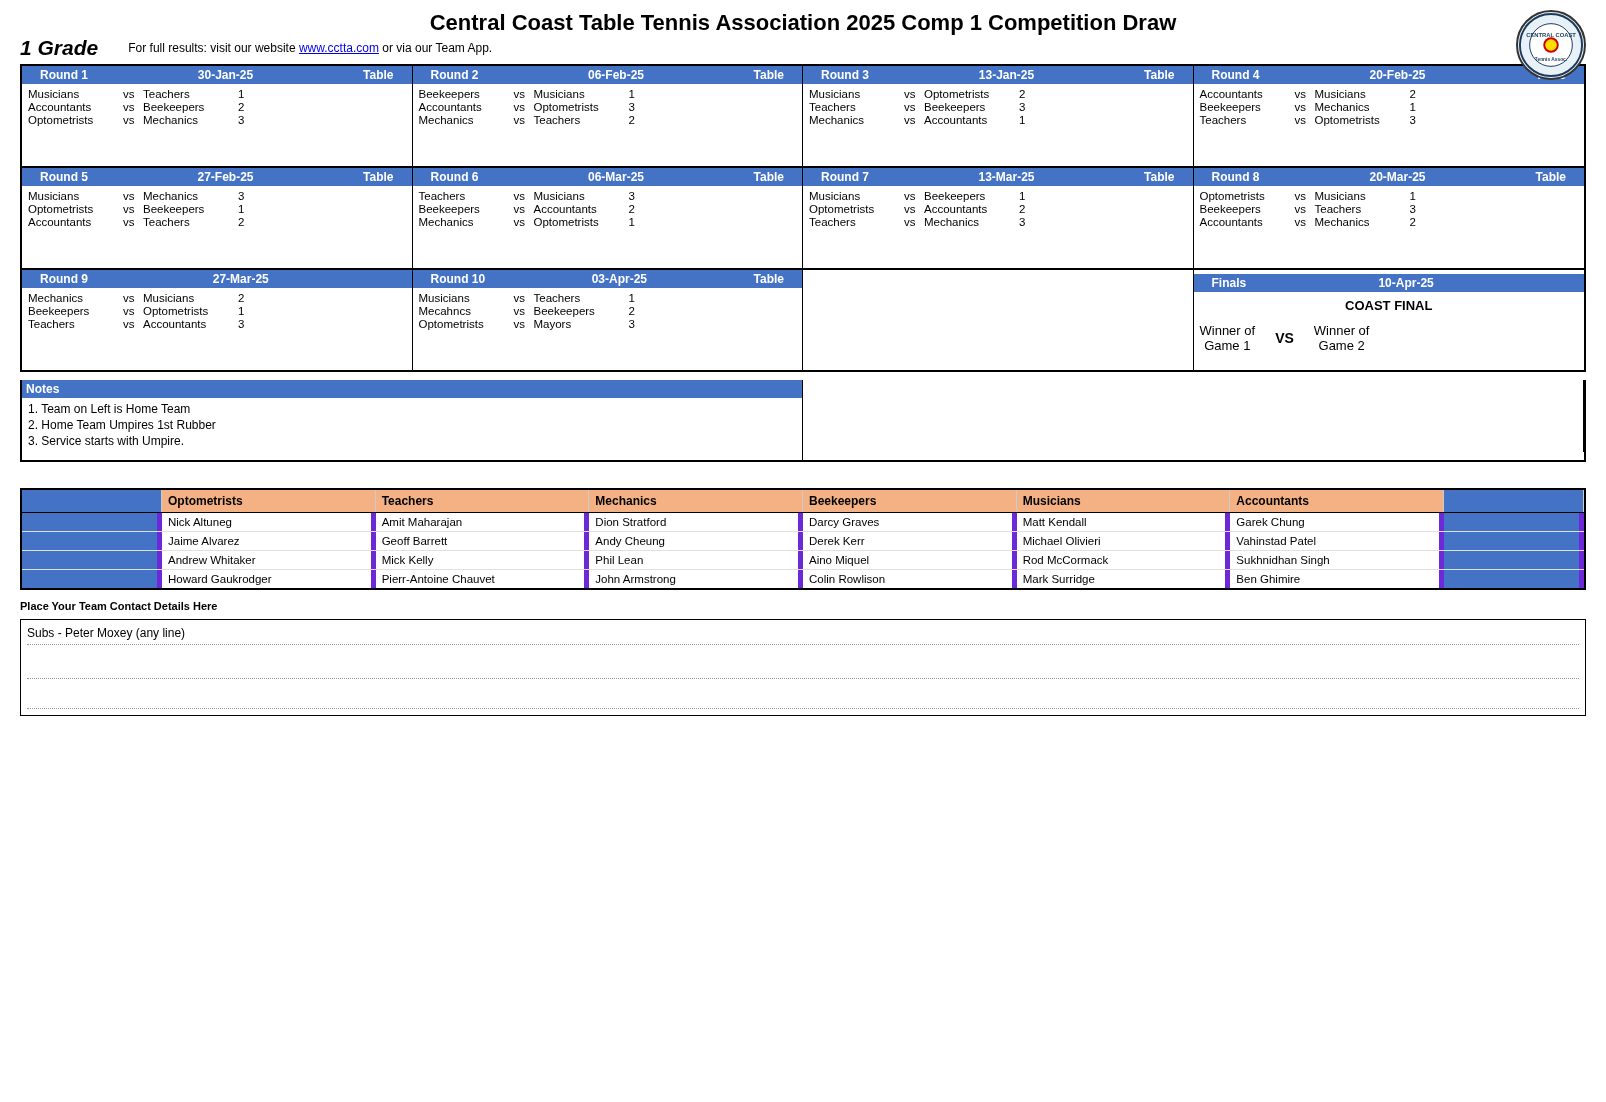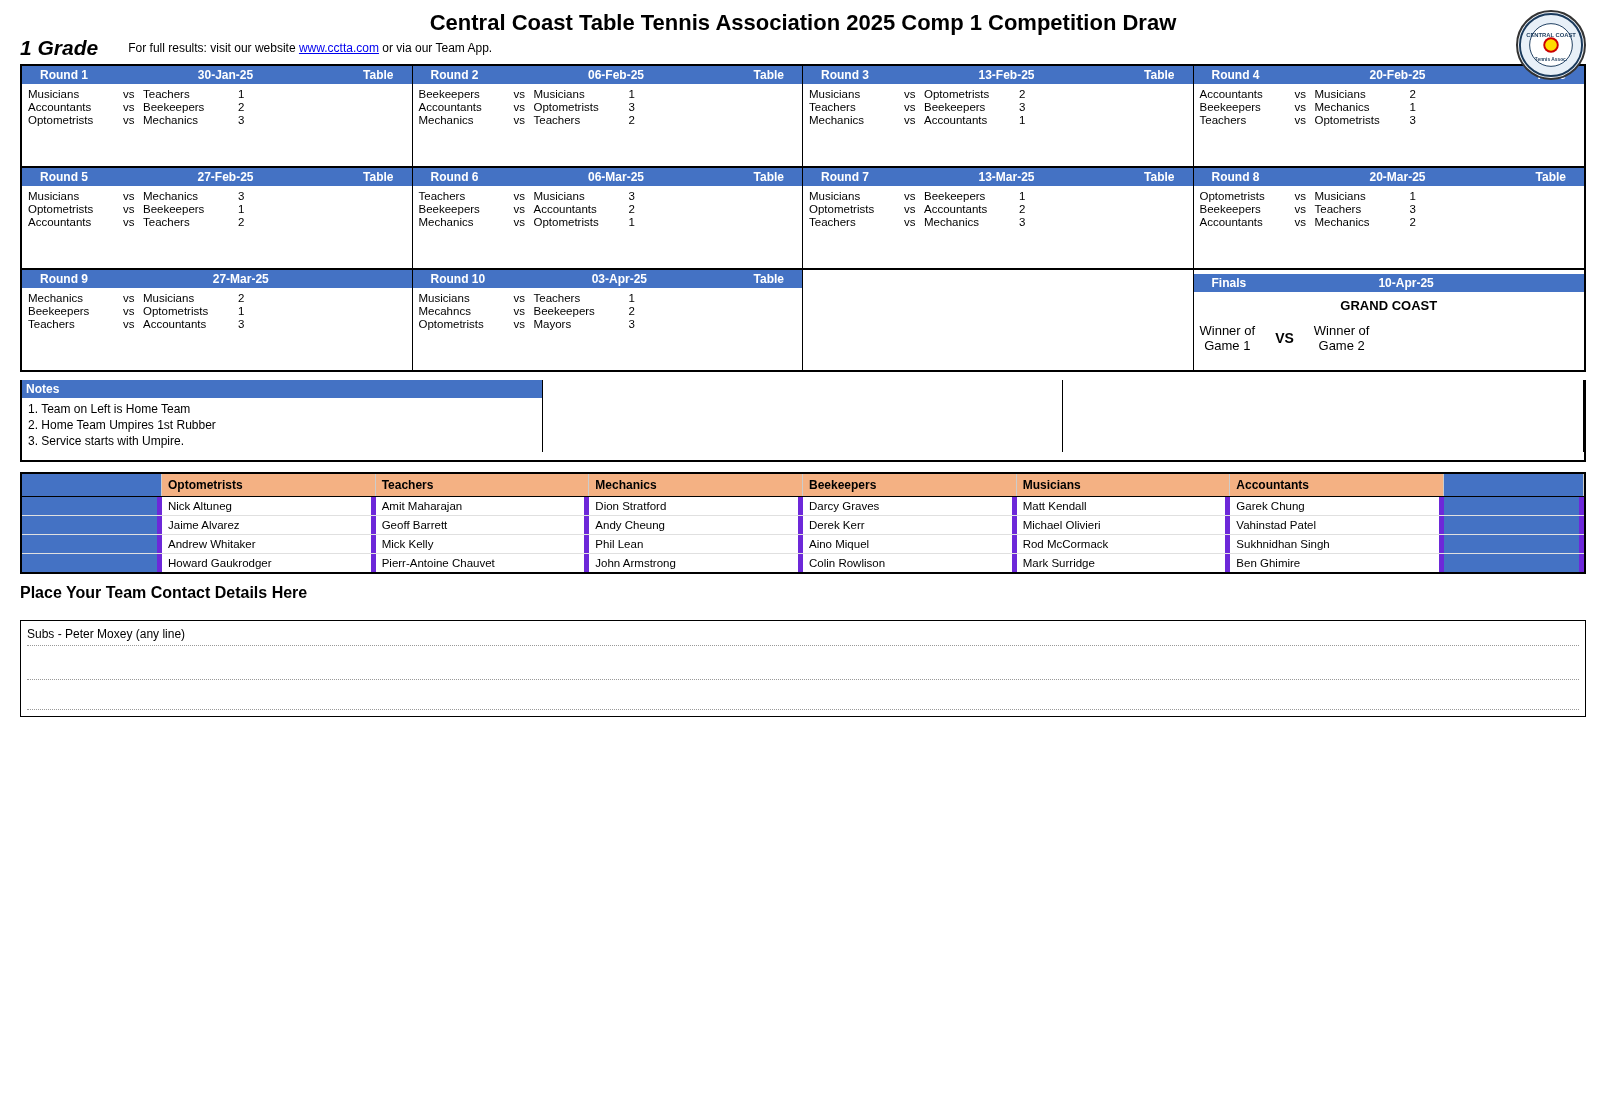--- a/index.html
+++ b/index.html
@@ -93,24 +93,24 @@
     .match-row {
       display: grid;
       grid-template-columns: 95px 20px 95px 16px;
       align-items: center;
       font-size: 11.5px;
       margin-bottom: 1px;
     }
     
     .notes-section {
       display: grid;
-      grid-template-columns: 1fr 1fr 1fr;
+      grid-template-columns: 1fr 1fr;
       border: 2px solid #000;
       border-top: none;
-      margin-bottom: 10px;
+      margin-bottom: 26px;
     }
     .notes-cell {
       border-right: 1px solid #000;
       padding: 4px 6px;
     }
     .notes-cell:last-child { border-right: none; }
     .notes-header {
       background: #4472C4;
       color: white;
       font-weight: bold;
@@ -152,22 +152,22 @@
     }
     .roster-data-cell:first-child, .roster-data-cell:last-child {
       background: #4472C4;
     }
     
     .contact-section {
       margin-bottom: 10px;
     }
     .contact-title {
       font-weight: bold;
-      font-size: 16px;
-      margin-bottom: 18px;
+      font-size: 11px;
+      margin-bottom: 7px;
     }
     .contact-box {
       border: 1px solid #000;
       min-height: 90px;
       padding: 6px;
     }
     .contact-dotted {
       border-bottom: 1px dotted #999;
       margin-bottom: 4px;
       padding-bottom: 4px;
@@ -266,21 +266,21 @@
     <div class="match-row">
       <span>Mechanics</span>
       <span>vs</span>
       <span>Teachers</span>
       <span>2</span>
     </div>
   </div>
   <div class="round-cell">
     <div class="round-header">
       <span>Round 3</span>
-      <span>13-Feb-25</span>
+      <span>13-Jan-25</span>
       <span>Table</span>
     </div>
     <div class="match-row">
       <span>Musicians</span>
       <span>vs</span>
       <span>Optometrists</span>
       <span>2</span>
     </div>
     <div class="match-row">
       <span>Teachers</span>
@@ -477,21 +477,21 @@
     </div>
   </div>
   <div class="round-cell" style="border-right:1px solid #000;">
   </div>
   <div class="round-cell finals-cell">
     <div class="round-header">
       <span>Finals</span>
       <span>10-Apr-25</span>
       <span></span>
     </div>
-    <div style="text-align:center; font-weight:bold; font-size:13px; margin-top:6px;">GRAND COAST</div>
+    <div style="text-align:center; font-weight:bold; font-size:13px; margin-top:6px;">COAST FINAL</div>
     <div class="finals-row">
       <div class="finals-team">Winner of<br>Game 1</div>
       <div class="finals-vs">VS</div>
       <div class="finals-team">Winner of<br>Game 2</div>
     </div>
   </div>
 </div>
 
 <div class="notes-section">
   <div class="notes-cell">

